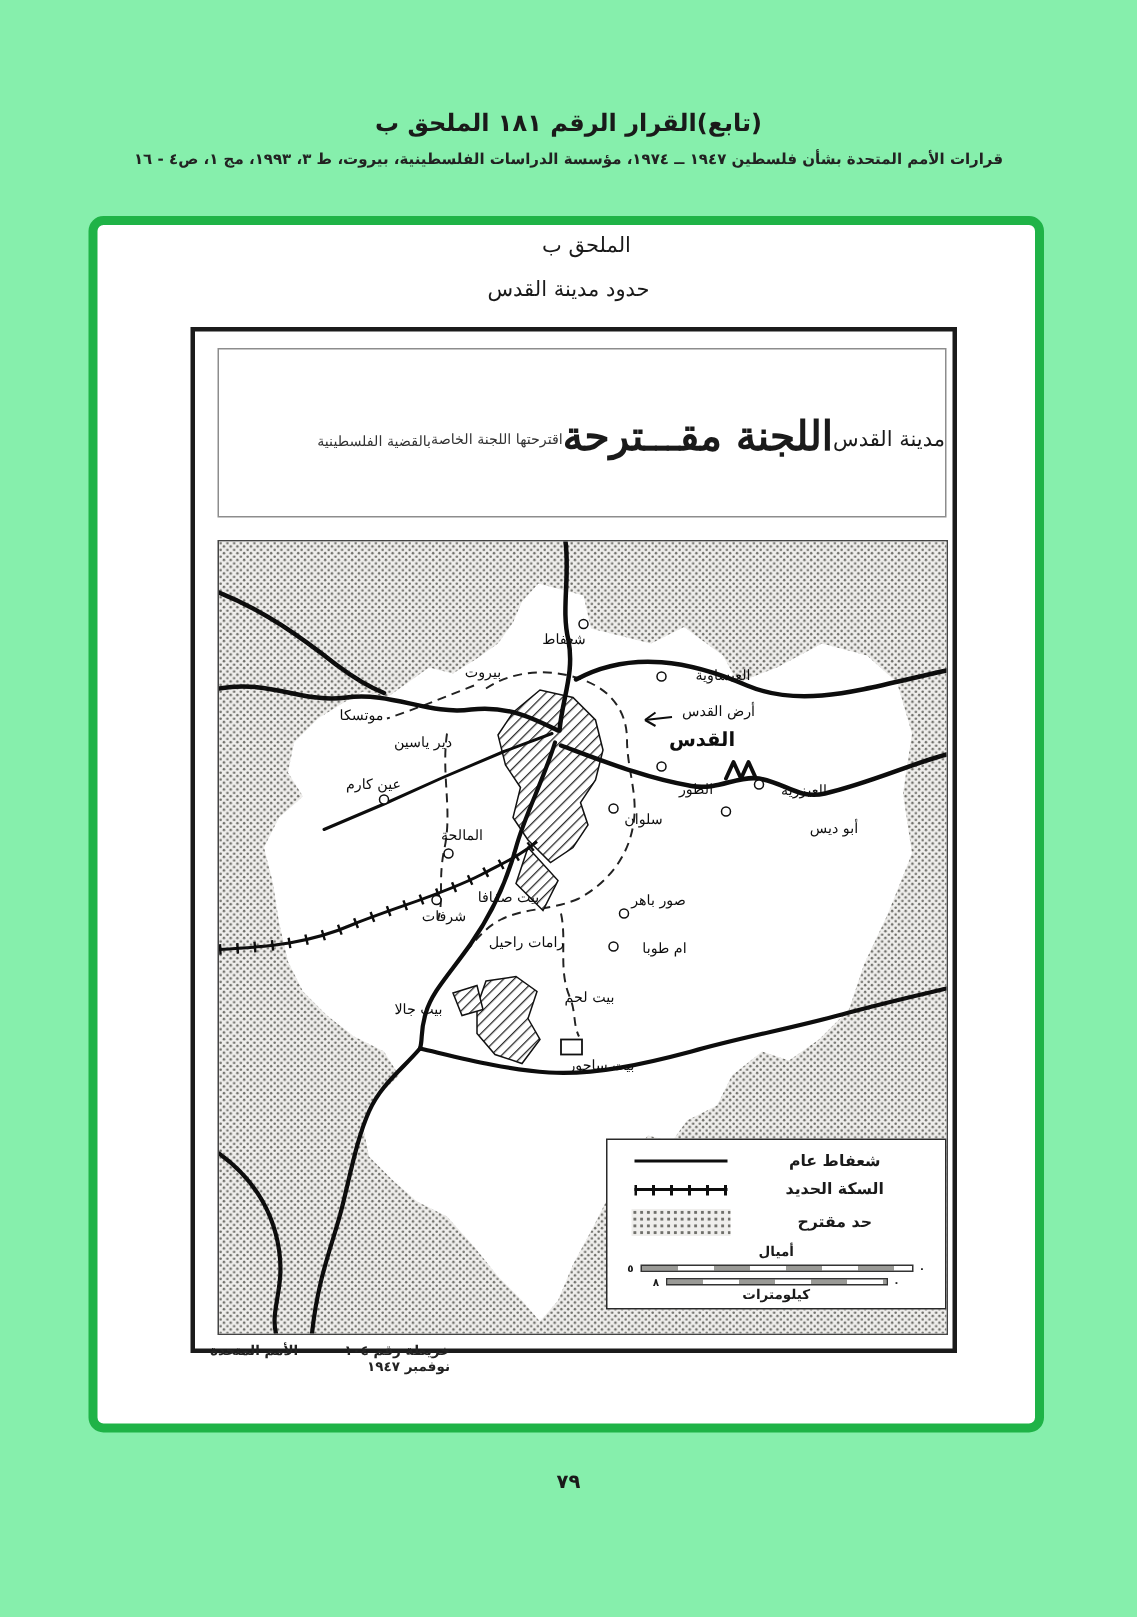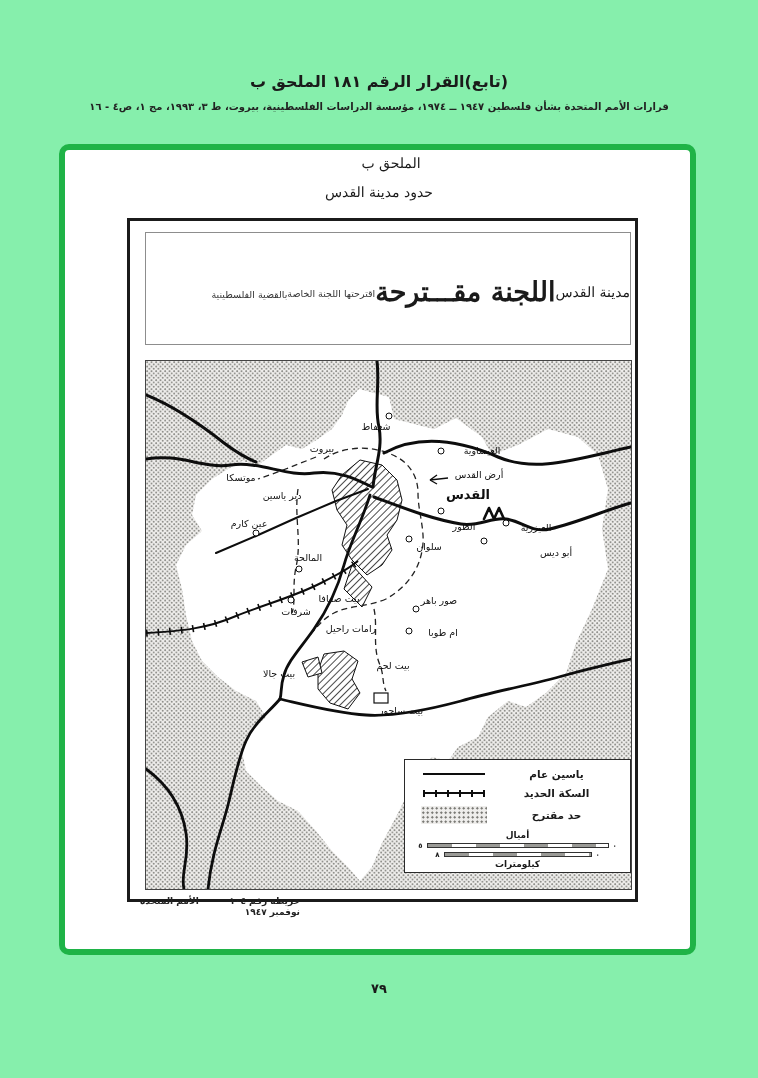--- a/index.html
+++ b/index.html
@@ -186,21 +186,21 @@
         <span class="map-marker" style="left: 270px; top: 248px;"></span>
         <span class="map-marker" style="left: 263px; top: 270px;"></span>
         <span class="map-marker" style="left: 110px; top: 172px;"></span>
       </div>
 
     <div class="legend">
       <div class="legend-row">
         <span class="legend-swatch-cell">
             <span class="sw-road"></span>
           </span>
-        <span class="legend-label">ياسين عام</span>
+        <span class="legend-label">شعفاط عام</span>
       </div>
       <div class="legend-row">
         <span class="legend-swatch-cell">
             <span class="sw-rail"></span>
           </span>
         <span class="legend-label">السكة الحديد</span>
       </div>
       <div class="legend-row">
         <span class="legend-swatch-cell">
             <span class="sw-bound"></span>

